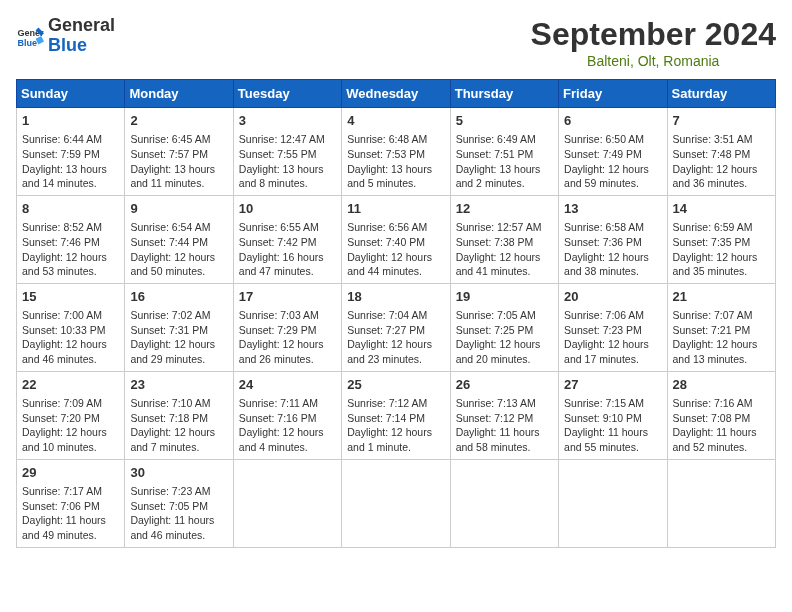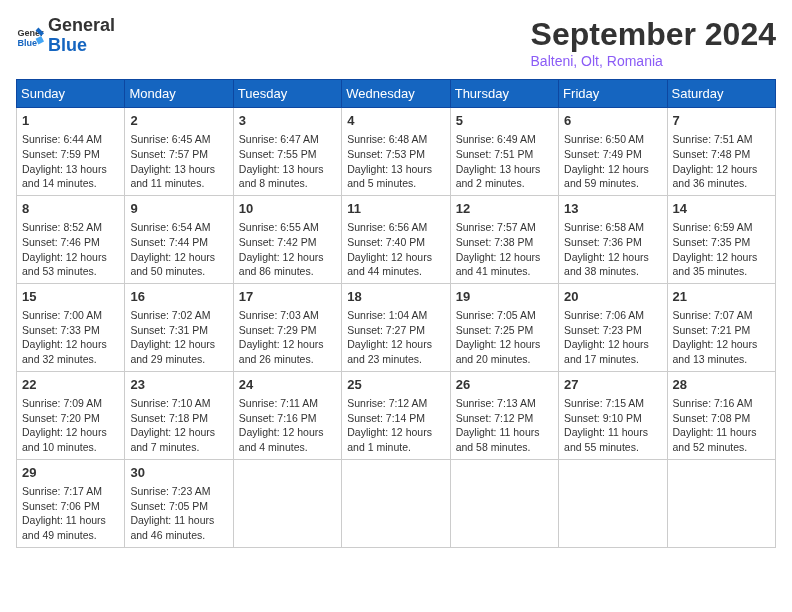--- a/index.html
+++ b/index.html
@@ -26,43 +26,43 @@
       font-weight: bold;
       color: #333;
       line-height: 1.1;
     }
     .logo-text .blue { color: #1565c0; }
     .logo-icon {
       width: 28px;
       height: 28px;
     }
     .title-block {
-      text-align: left;
+      text-align: center;
     }
     .month-title {
       font-size: 32px;
       font-weight: bold;
       color: #333;
     }
     .location {
       font-size: 14px;
-      color: #8b5cf6;
+      color: #4d7c0f;
     }
     table {
       width: 100%;
       border-collapse: collapse;
       font-size: 11px;
     }
     thead tr th {
       background-color: #1565c0;
       color: #fff;
       padding: 6px 4px;
       text-align: left;
       font-size: 13px;
-      font-weight: normal;
+      font-weight: bold;
       border: 1px solid #0d47a1;
     }
     tbody tr td {
       border: 1px solid #ccc;
       vertical-align: top;
       padding: 4px 5px;
       width: 14.28%;
       min-height: 80px;
       color: #333;
       font-size: 10.5px;
@@ -126,21 +126,21 @@
           <div>Daylight: 13 hours and 14 minutes.</div>
         </td>
         <td>
           <span class="day-num">2</span>
           <div>Sunrise: 6:45 AM</div>
           <div>Sunset: 7:57 PM</div>
           <div>Daylight: 13 hours and 11 minutes.</div>
         </td>
         <td>
           <span class="day-num">3</span>
-          <div>Sunrise: 6:47 AM</div>
+          <div>Sunrise: 12:47 AM</div>
           <div>Sunset: 7:55 PM</div>
           <div>Daylight: 13 hours and 8 minutes.</div>
         </td>
         <td>
           <span class="day-num">4</span>
           <div>Sunrise: 6:48 AM</div>
           <div>Sunset: 7:53 PM</div>
           <div>Daylight: 13 hours and 5 minutes.</div>
         </td>
         <td>
@@ -150,21 +150,21 @@
           <div>Daylight: 13 hours and 2 minutes.</div>
         </td>
         <td>
           <span class="day-num">6</span>
           <div>Sunrise: 6:50 AM</div>
           <div>Sunset: 7:49 PM</div>
           <div>Daylight: 12 hours and 59 minutes.</div>
         </td>
         <td>
           <span class="day-num">7</span>
-          <div>Sunrise: 7:51 AM</div>
+          <div>Sunrise: 3:51 AM</div>
           <div>Sunset: 7:48 PM</div>
           <div>Daylight: 12 hours and 36 minutes.</div>
         </td>
       </tr>
       <tr>
         <td>
           <span class="day-num">8</span>
           <div>Sunrise: 8:52 AM</div>
           <div>Sunset: 7:46 PM</div>
           <div>Daylight: 12 hours and 53 minutes.</div>
@@ -172,69 +172,69 @@
         <td>
           <span class="day-num">9</span>
           <div>Sunrise: 6:54 AM</div>
           <div>Sunset: 7:44 PM</div>
           <div>Daylight: 12 hours and 50 minutes.</div>
         </td>
         <td>
           <span class="day-num">10</span>
           <div>Sunrise: 6:55 AM</div>
           <div>Sunset: 7:42 PM</div>
-          <div>Daylight: 12 hours and 86 minutes.</div>
+          <div>Daylight: 16 hours and 47 minutes.</div>
         </td>
         <td>
           <span class="day-num">11</span>
           <div>Sunrise: 6:56 AM</div>
           <div>Sunset: 7:40 PM</div>
           <div>Daylight: 12 hours and 44 minutes.</div>
         </td>
         <td>
           <span class="day-num">12</span>
-          <div>Sunrise: 7:57 AM</div>
+          <div>Sunrise: 12:57 AM</div>
           <div>Sunset: 7:38 PM</div>
           <div>Daylight: 12 hours and 41 minutes.</div>
         </td>
         <td>
           <span class="day-num">13</span>
           <div>Sunrise: 6:58 AM</div>
           <div>Sunset: 7:36 PM</div>
           <div>Daylight: 12 hours and 38 minutes.</div>
         </td>
         <td>
           <span class="day-num">14</span>
           <div>Sunrise: 6:59 AM</div>
           <div>Sunset: 7:35 PM</div>
           <div>Daylight: 12 hours and 35 minutes.</div>
         </td>
       </tr>
       <tr>
         <td>
           <span class="day-num">15</span>
           <div>Sunrise: 7:00 AM</div>
-          <div>Sunset: 7:33 PM</div>
-          <div>Daylight: 12 hours and 32 minutes.</div>
+          <div>Sunset: 10:33 PM</div>
+          <div>Daylight: 12 hours and 46 minutes.</div>
         </td>
         <td>
           <span class="day-num">16</span>
           <div>Sunrise: 7:02 AM</div>
           <div>Sunset: 7:31 PM</div>
           <div>Daylight: 12 hours and 29 minutes.</div>
         </td>
         <td>
           <span class="day-num">17</span>
           <div>Sunrise: 7:03 AM</div>
           <div>Sunset: 7:29 PM</div>
           <div>Daylight: 12 hours and 26 minutes.</div>
         </td>
         <td>
           <span class="day-num">18</span>
-          <div>Sunrise: 1:04 AM</div>
+          <div>Sunrise: 7:04 AM</div>
           <div>Sunset: 7:27 PM</div>
           <div>Daylight: 12 hours and 23 minutes.</div>
         </td>
         <td>
           <span class="day-num">19</span>
           <div>Sunrise: 7:05 AM</div>
           <div>Sunset: 7:25 PM</div>
           <div>Daylight: 12 hours and 20 minutes.</div>
         </td>
         <td>

